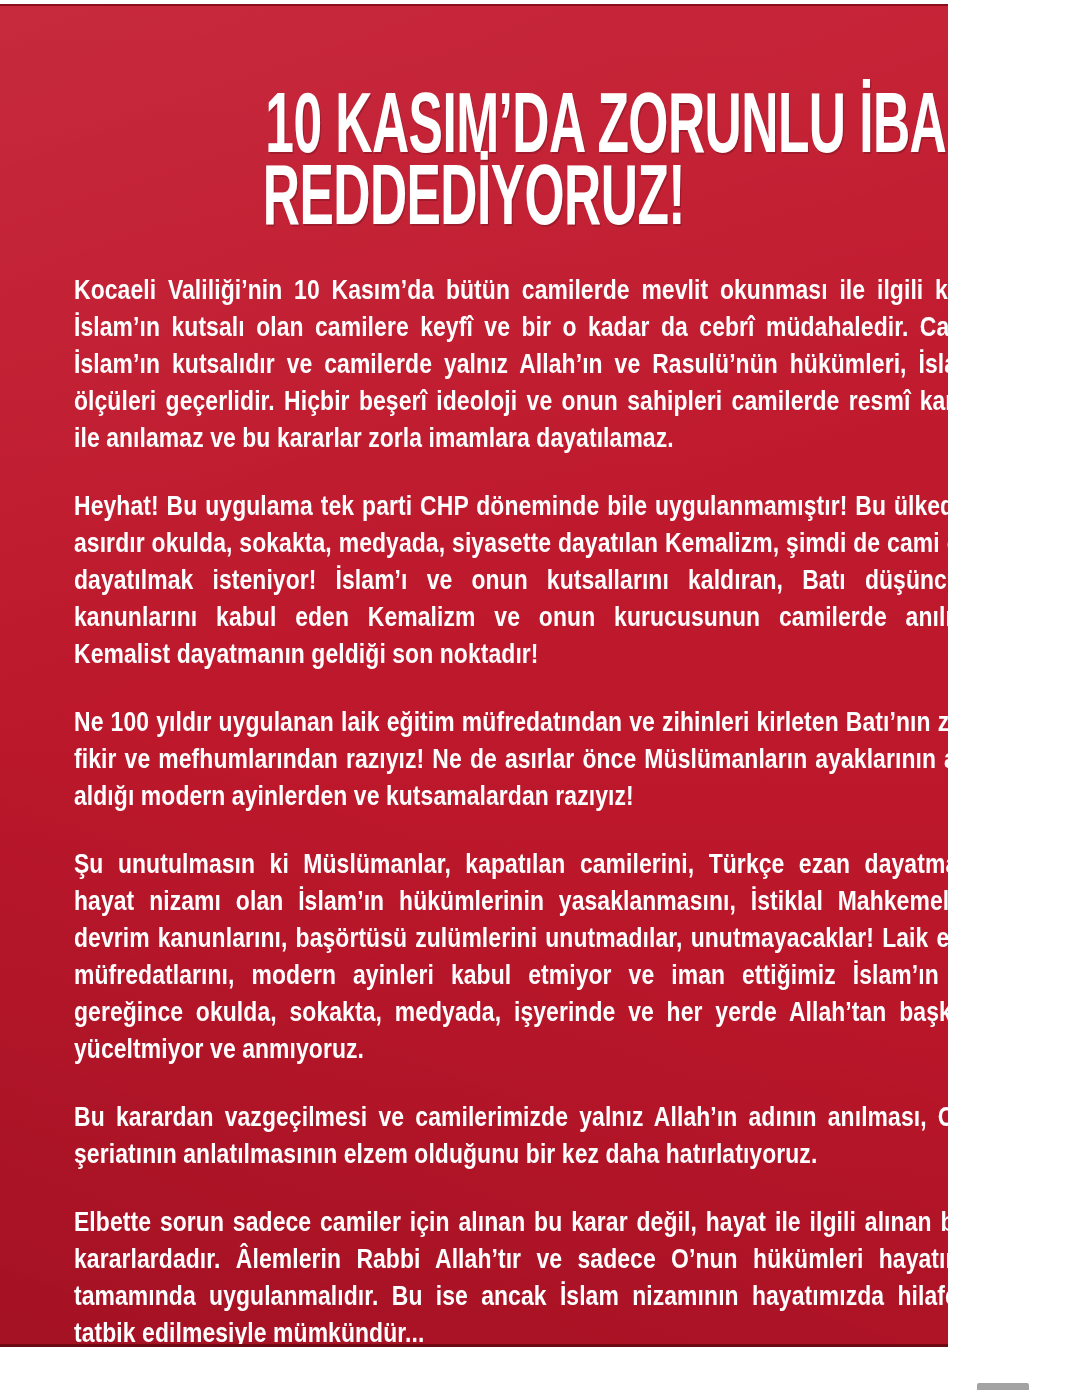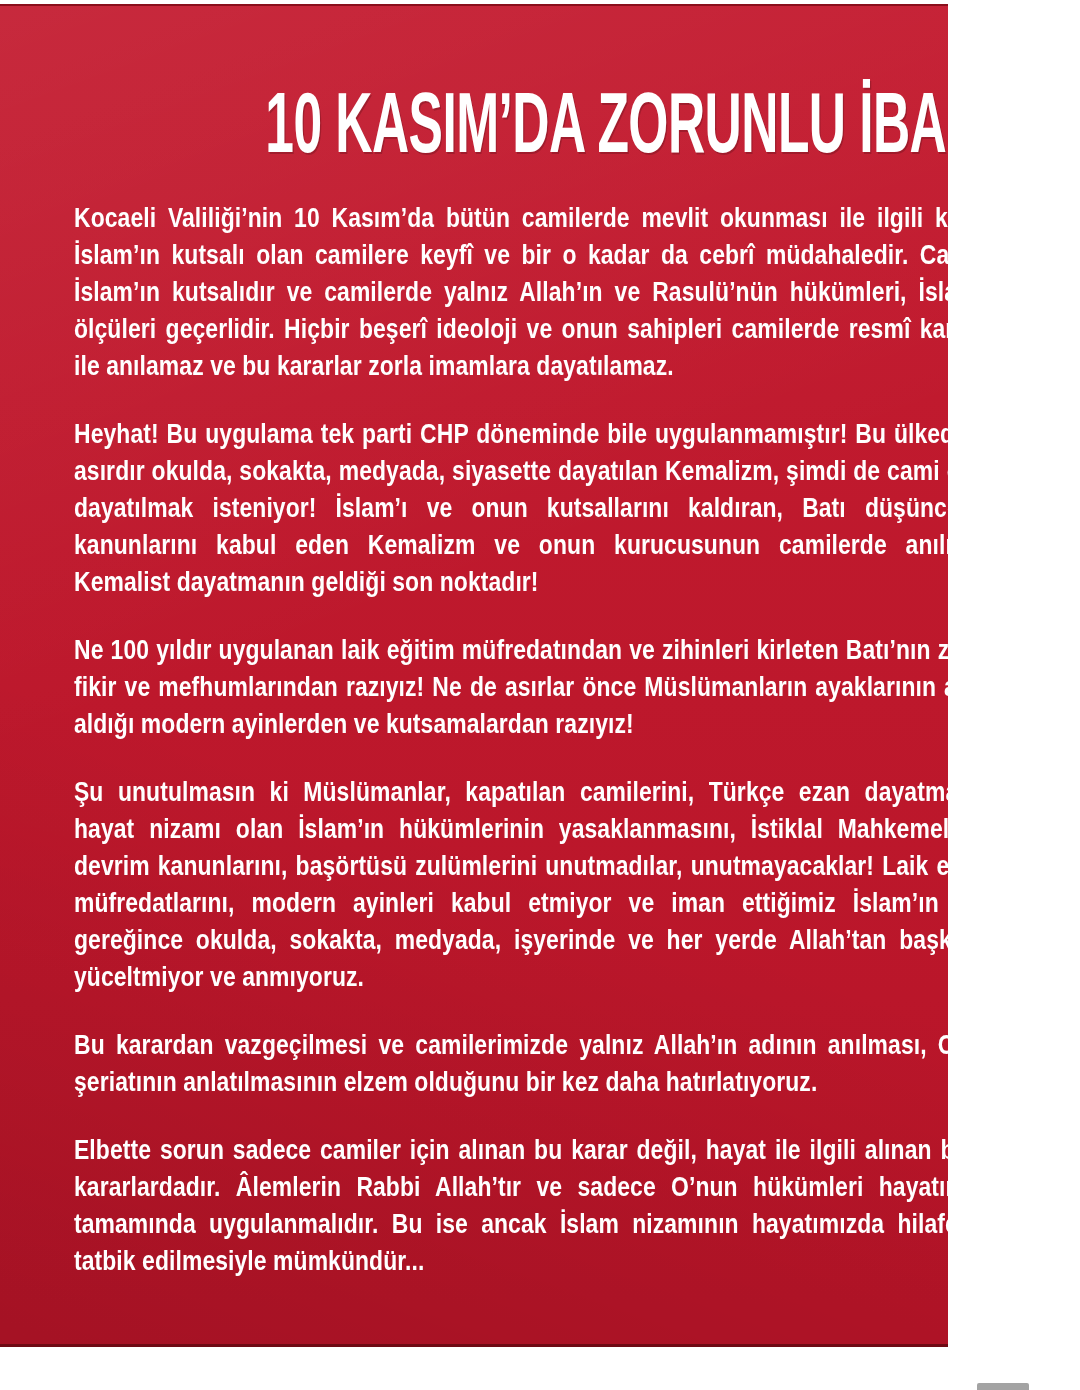--- a/index.html
+++ b/index.html
@@ -94,20 +94,23 @@
 <body>
 
 <div class="page">
 
   <div class="poster">
 
     <div class="title">
       <div>
         <span class="title-line">10 KASIM’DA ZORUNLU İBADETİ</span>
       </div>
+      <div>
+        <span class="title-line">REDDEDİYORUZ!</span>
+      </div>
     </div>
 
     <div class="body-col">
       <p>Kocaeli Valiliği’nin 10 Kasım’da bütün camilerde mevlit okunması ile ilgili kararı, İslam’ın kutsalı olan camilere keyfî ve bir o kadar da cebrî müdahaledir. Camiler İslam’ın kutsalıdır ve camilerde yalnız Allah’ın ve Rasulü’nün hükümleri, İslam’ın ölçüleri geçerlidir. Hiçbir beşerî ideoloji ve onun sahipleri camilerde resmî kararlar ile anılamaz ve bu kararlar zorla imamlara dayatılamaz.</p>
       <p>Heyhat! Bu uygulama tek parti CHP döneminde bile uygulanmamıştır! Bu ülkede bir asırdır okulda, sokakta, medyada, siyasette dayatılan Kemalizm, şimdi de cami eliyle dayatılmak isteniyor! İslam’ı ve onun kutsallarını kaldıran, Batı düşünce ve kanunlarını kabul eden Kemalizm ve onun kurucusunun camilerde anılması, Kemalist dayatmanın geldiği son noktadır!</p>
       <p>Ne 100 yıldır uygulanan laik eğitim müfredatından ve zihinleri kirleten Batı’nın zehirli fikir ve mefhumlarından razıyız! Ne de asırlar önce Müslümanların ayaklarının altına aldığı modern ayinlerden ve kutsamalardan razıyız!</p>
       <p>Şu unutulmasın ki Müslümanlar, kapatılan camilerini, Türkçe ezan dayatmasını, hayat nizamı olan İslam’ın hükümlerinin yasaklanmasını, İstiklal Mahkemelerini, devrim kanunlarını, başörtüsü zulümlerini unutmadılar, unutmayacaklar! Laik eğitim müfredatlarını, modern ayinleri kabul etmiyor ve iman ettiğimiz İslam’ın emri gereğince okulda, sokakta, medyada, işyerinde ve her yerde Allah’tan başkasını yüceltmiyor ve anmıyoruz.</p>
       <p>Bu karardan vazgeçilmesi ve camilerimizde yalnız Allah’ın adının anılması, O’nun şeriatının anlatılmasının elzem olduğunu bir kez daha hatırlatıyoruz.</p>
       <p>Elbette sorun sadece camiler için alınan bu karar değil, hayat ile ilgili alınan bütün kararlardadır. Âlemlerin Rabbi Allah’tır ve sadece O’nun hükümleri hayatımızın tamamında uygulanmalıdır. Bu ise ancak İslam nizamının hayatımızda hilafet ile tatbik edilmesiyle mümkündür...</p>
 

